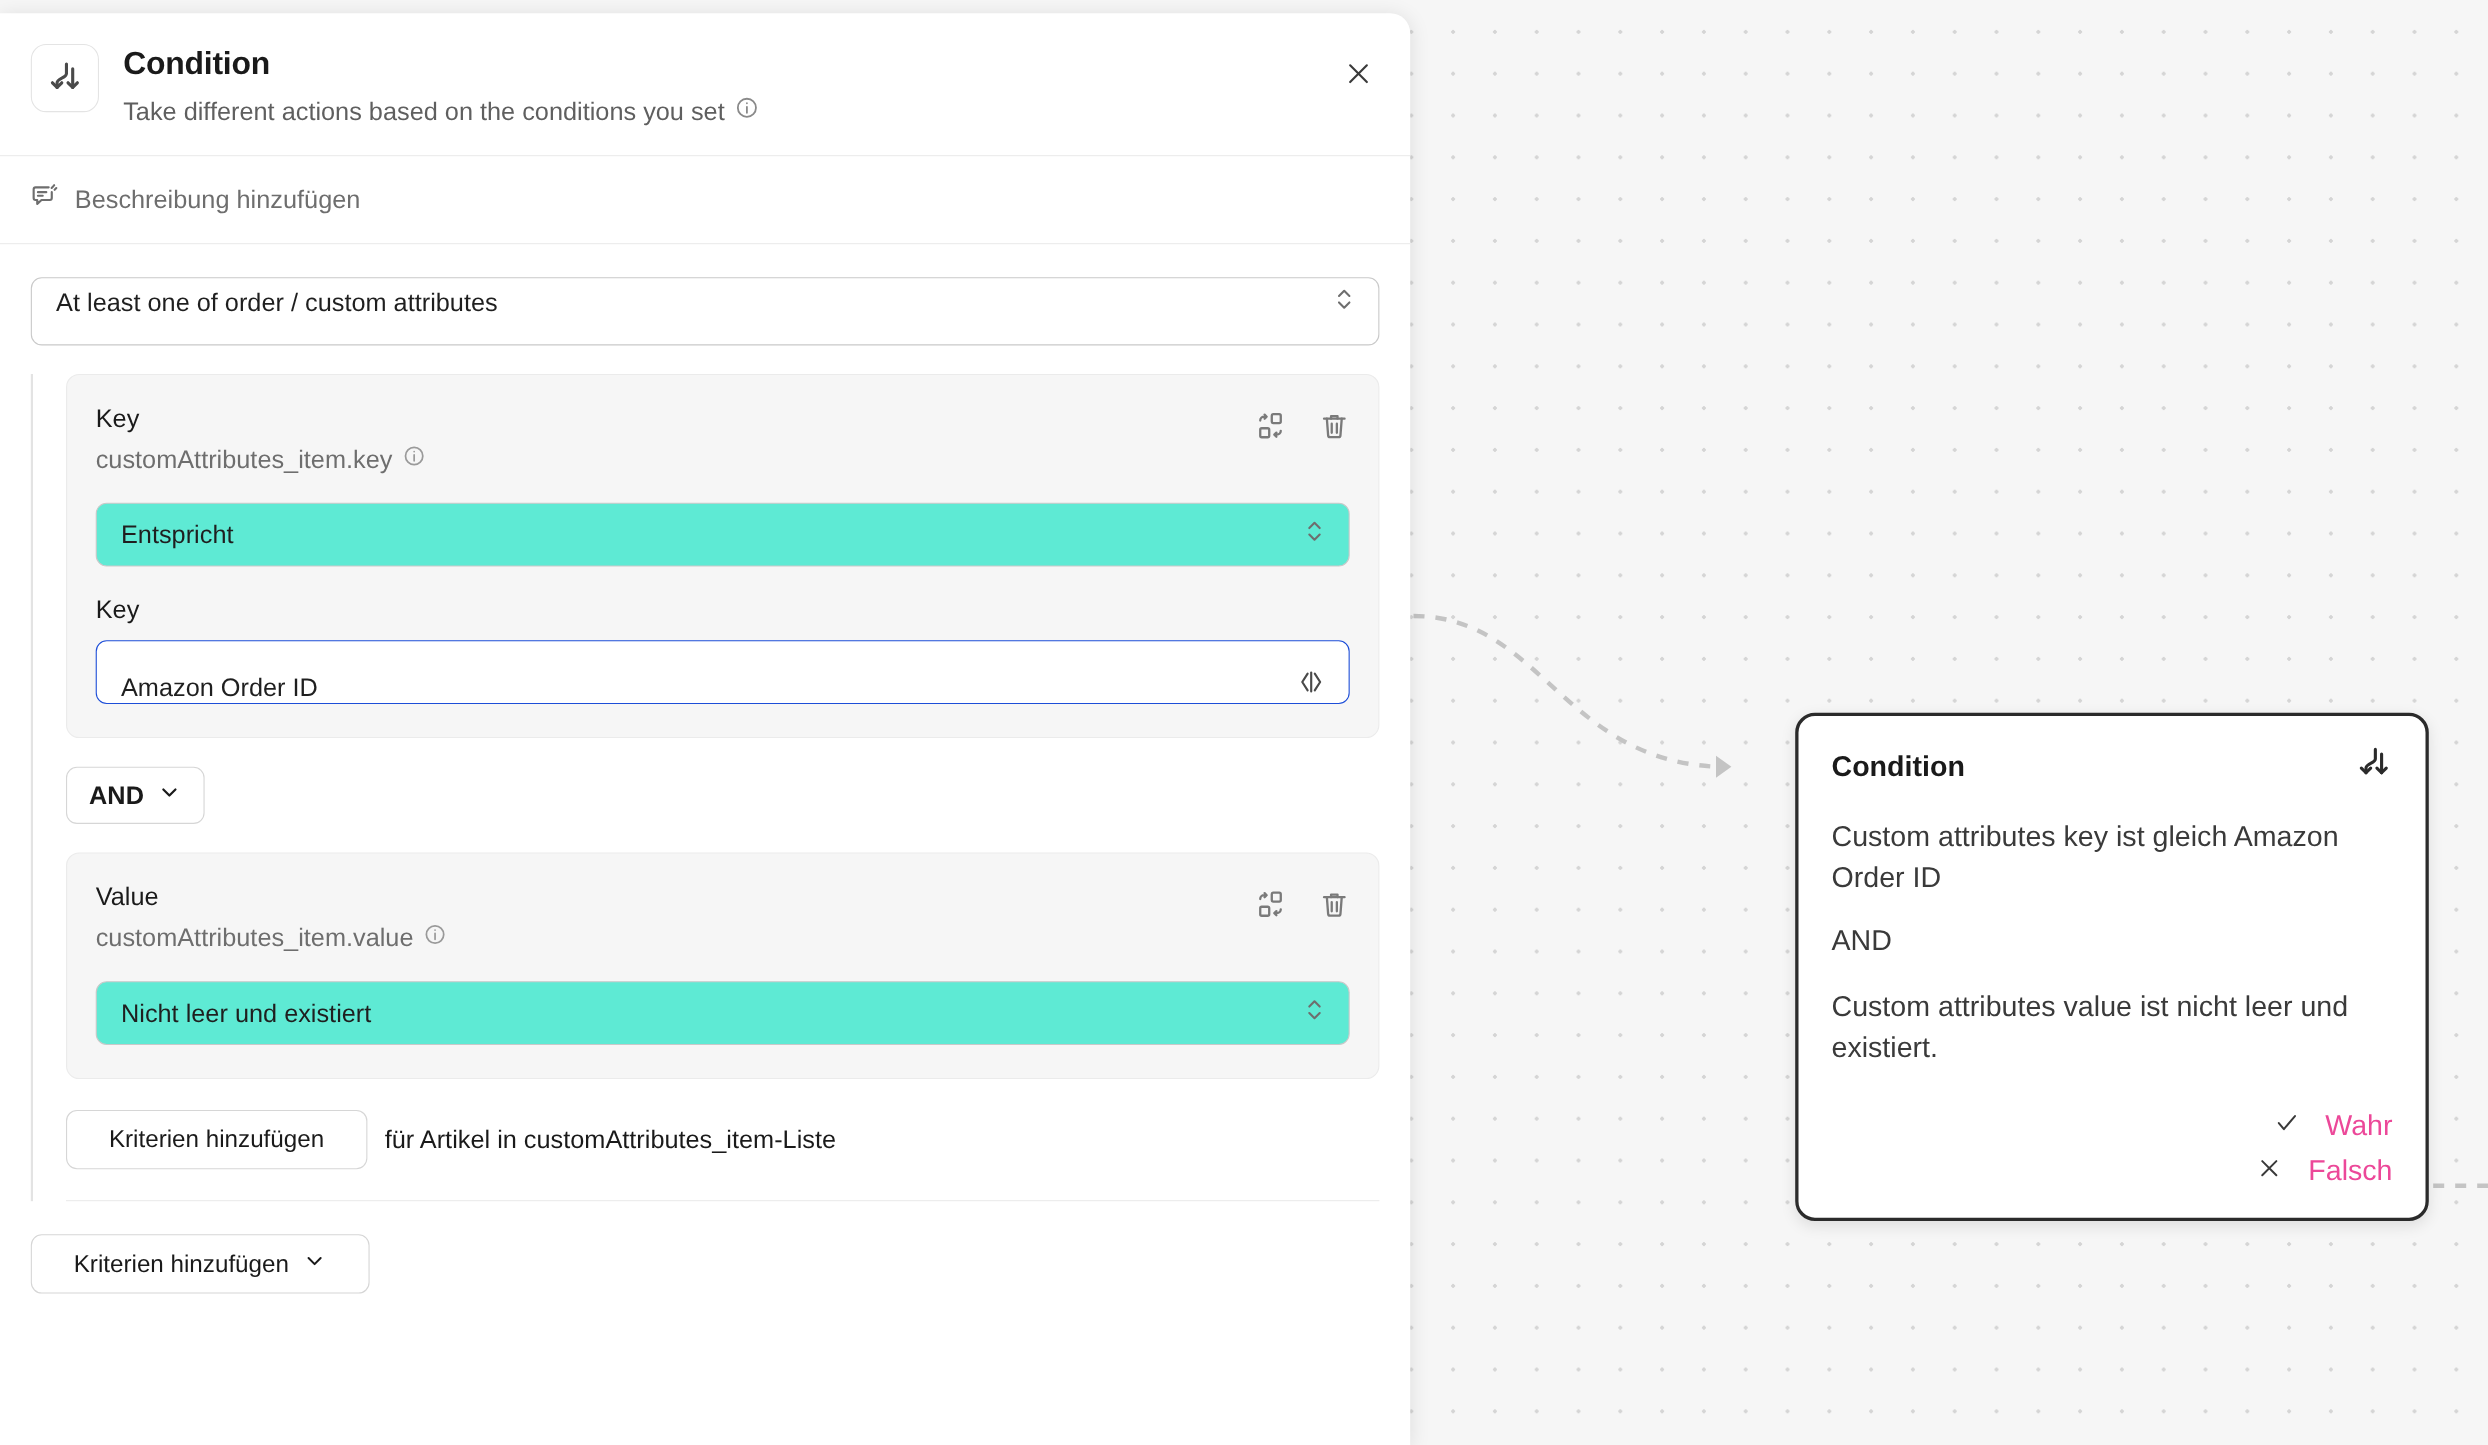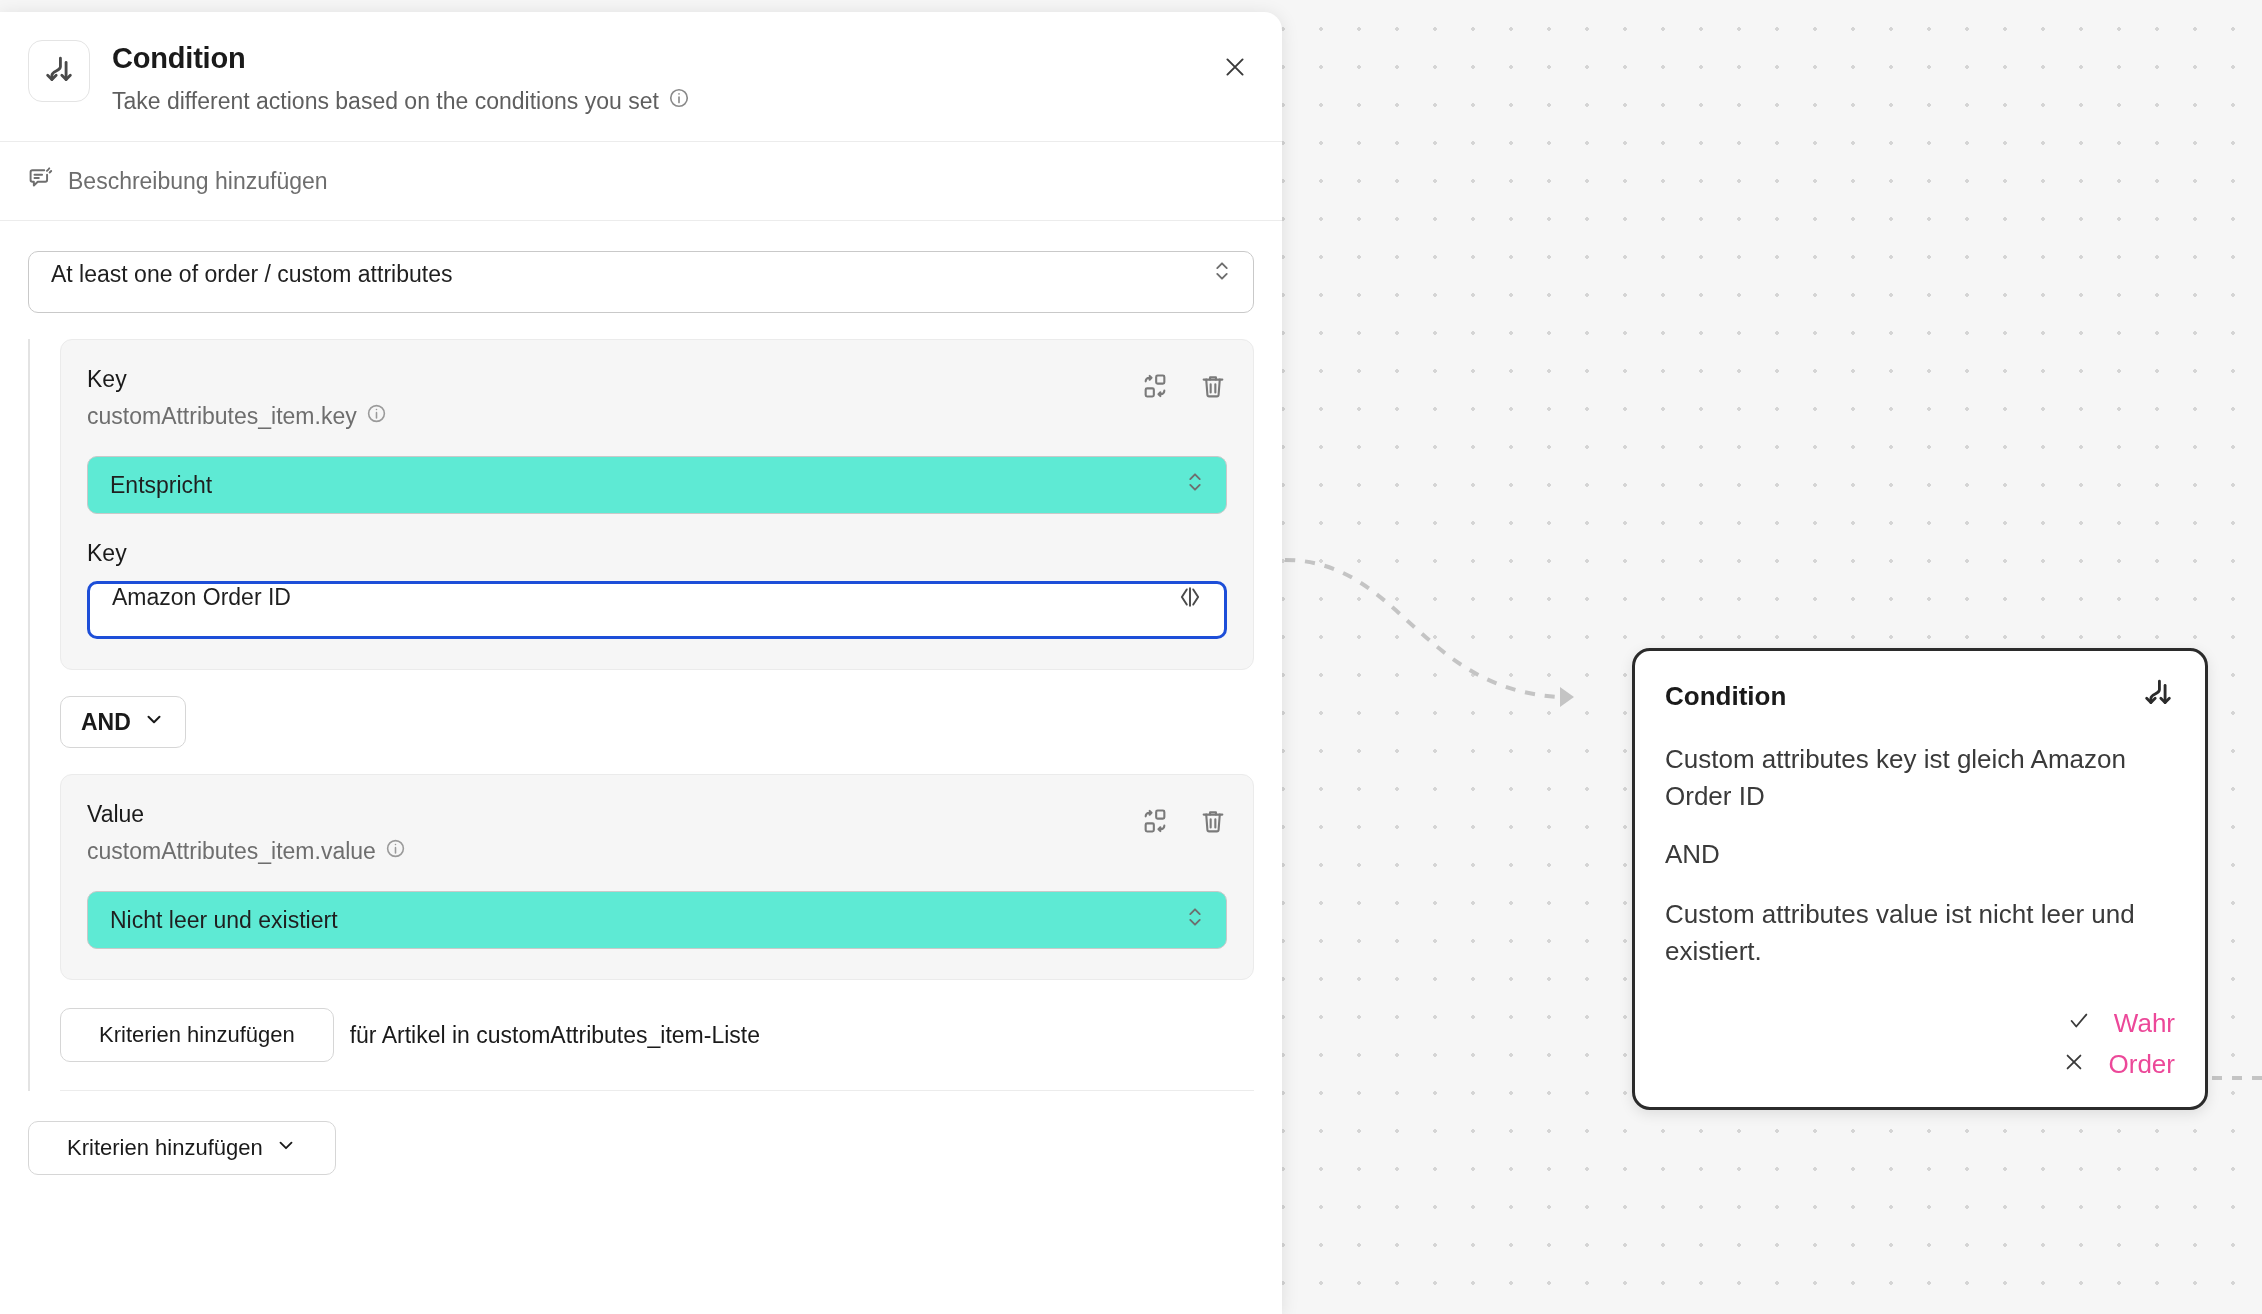--- a/index.html
+++ b/index.html
@@ -176,25 +176,25 @@
 
   .sub-label {
     font-size: 23px;
     color: #1a1a1a;
     margin-top: 26px;
   }
 
   .inner-input {
     margin-top: 14px;
     height: 58px;
-    border: 3px solid #1d4ed8;
+    border: 1px solid #1d4ed8;
     border-radius: 10px;
     background: #fff;
     display: flex;
-    align-items: flex-start;
+    align-items: flex-end;
     padding: 0 20px 0 22px;
     font-size: 23px;
     color: #1f1f1f;
     cursor: text;
   }
   .inner-input .val { flex: 1; }
 
   
   .and-pill {
     margin: 26px 0 26px 0;
@@ -329,21 +329,21 @@
           </svg>
         </span>
         <span>Wahr</span>
       </div>
       <div class="fn-out">
         <span>
           <svg width="22" height="22" viewBox="0 0 24 24" fill="none" stroke="#3a3a3a" stroke-width="2" stroke-linecap="round" stroke-linejoin="round">
             <path d="M5 5 L19 19 M19 5 L5 19"></path>
           </svg>
         </span>
-        <span>Order</span>
+        <span>Falsch</span>
       </div>
     </div>
   </div>
 </div>
 
 <div id="panel">
 
   <div class="panel-header">
     <div class="node-icon-box">
       <svg width="34" height="34" viewBox="0 0 24 24" fill="none" stroke="#4a4a4a" stroke-width="2" stroke-linecap="round" stroke-linejoin="round">

